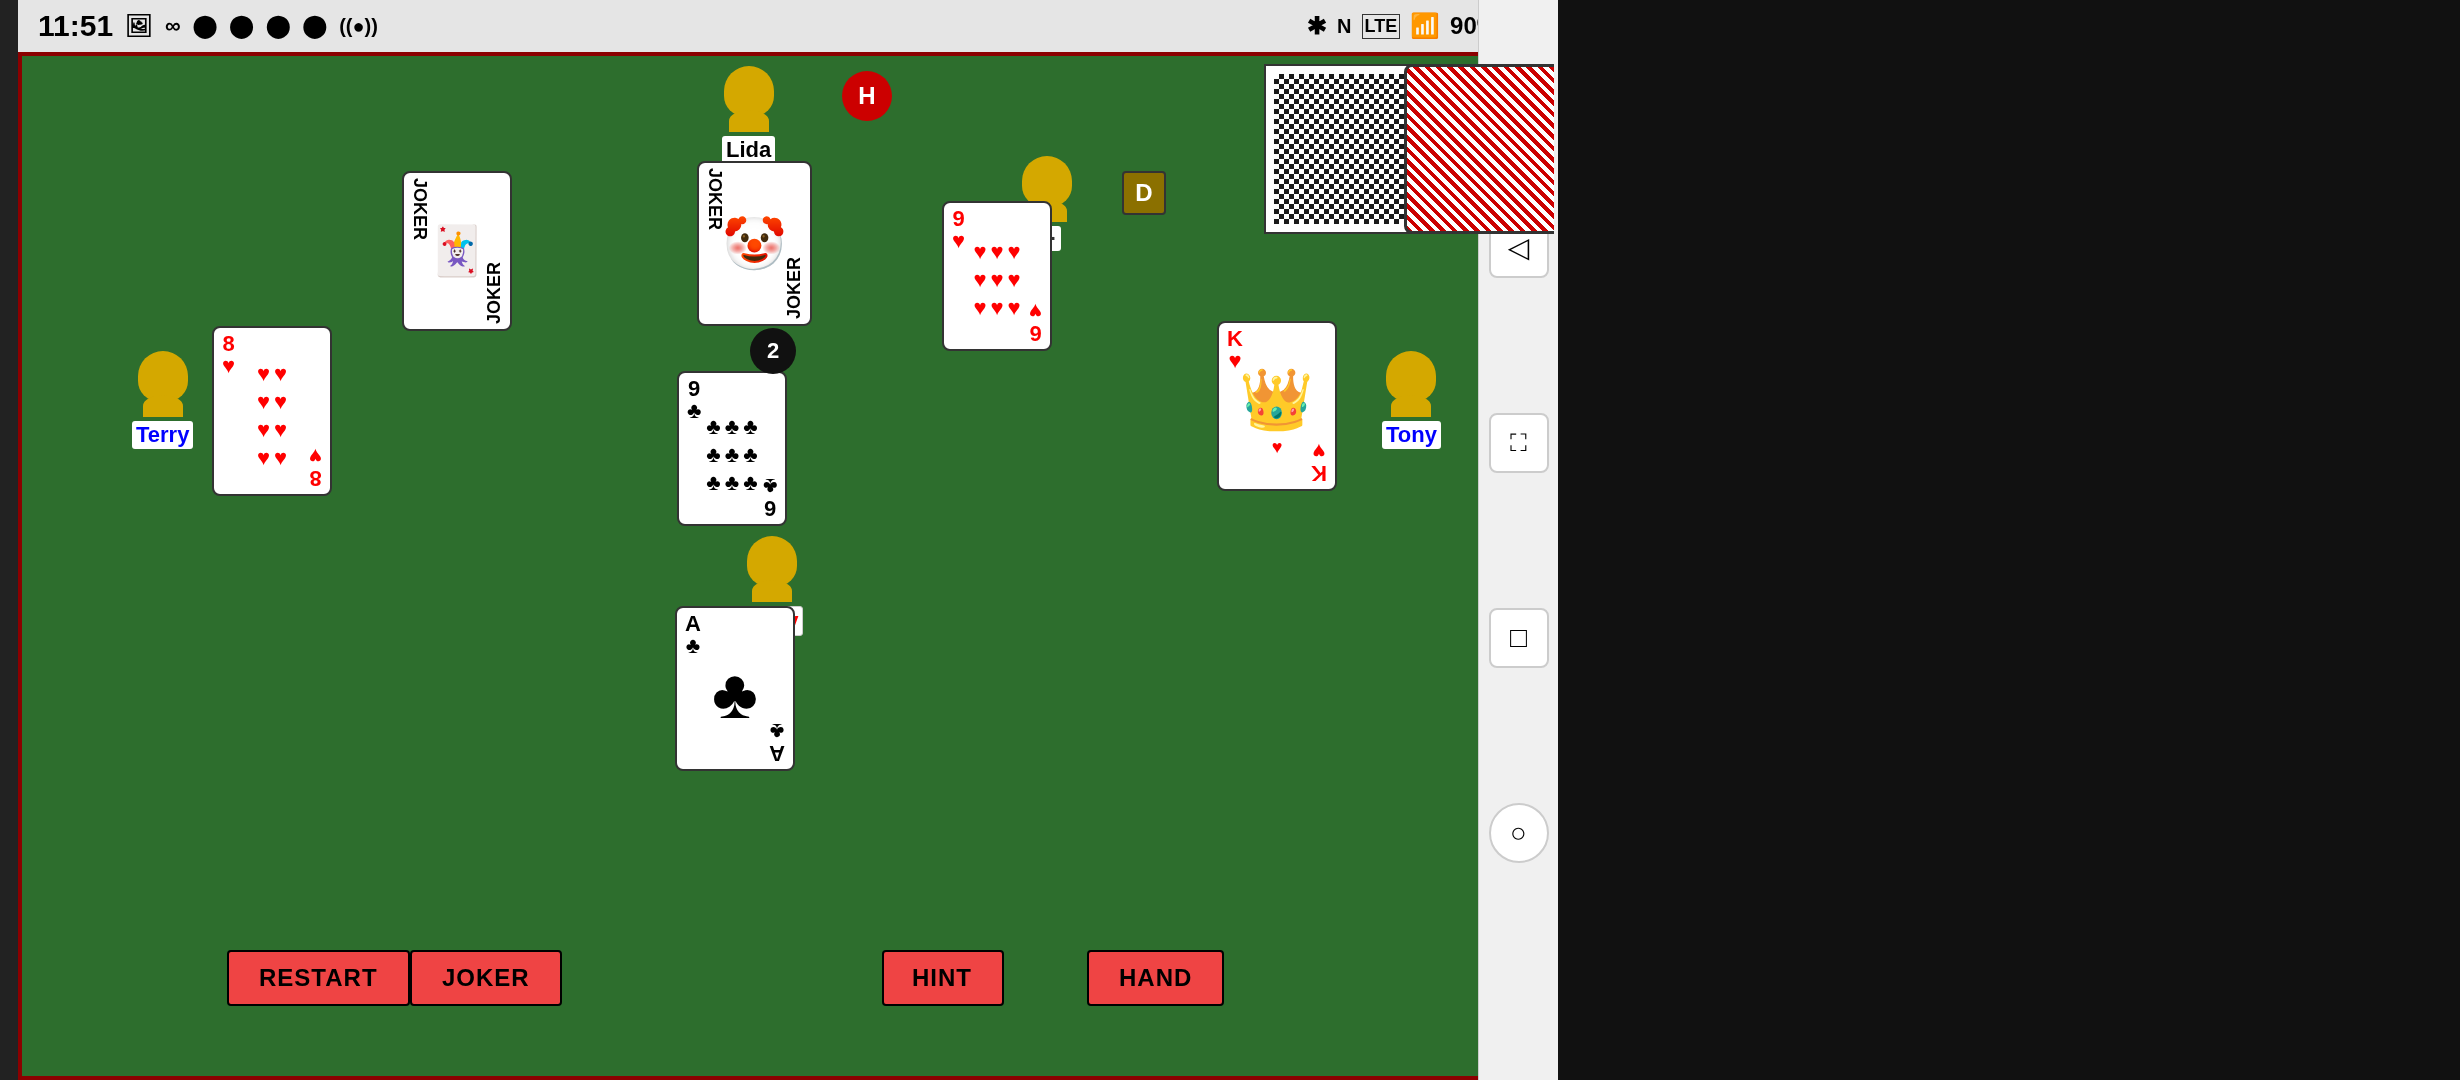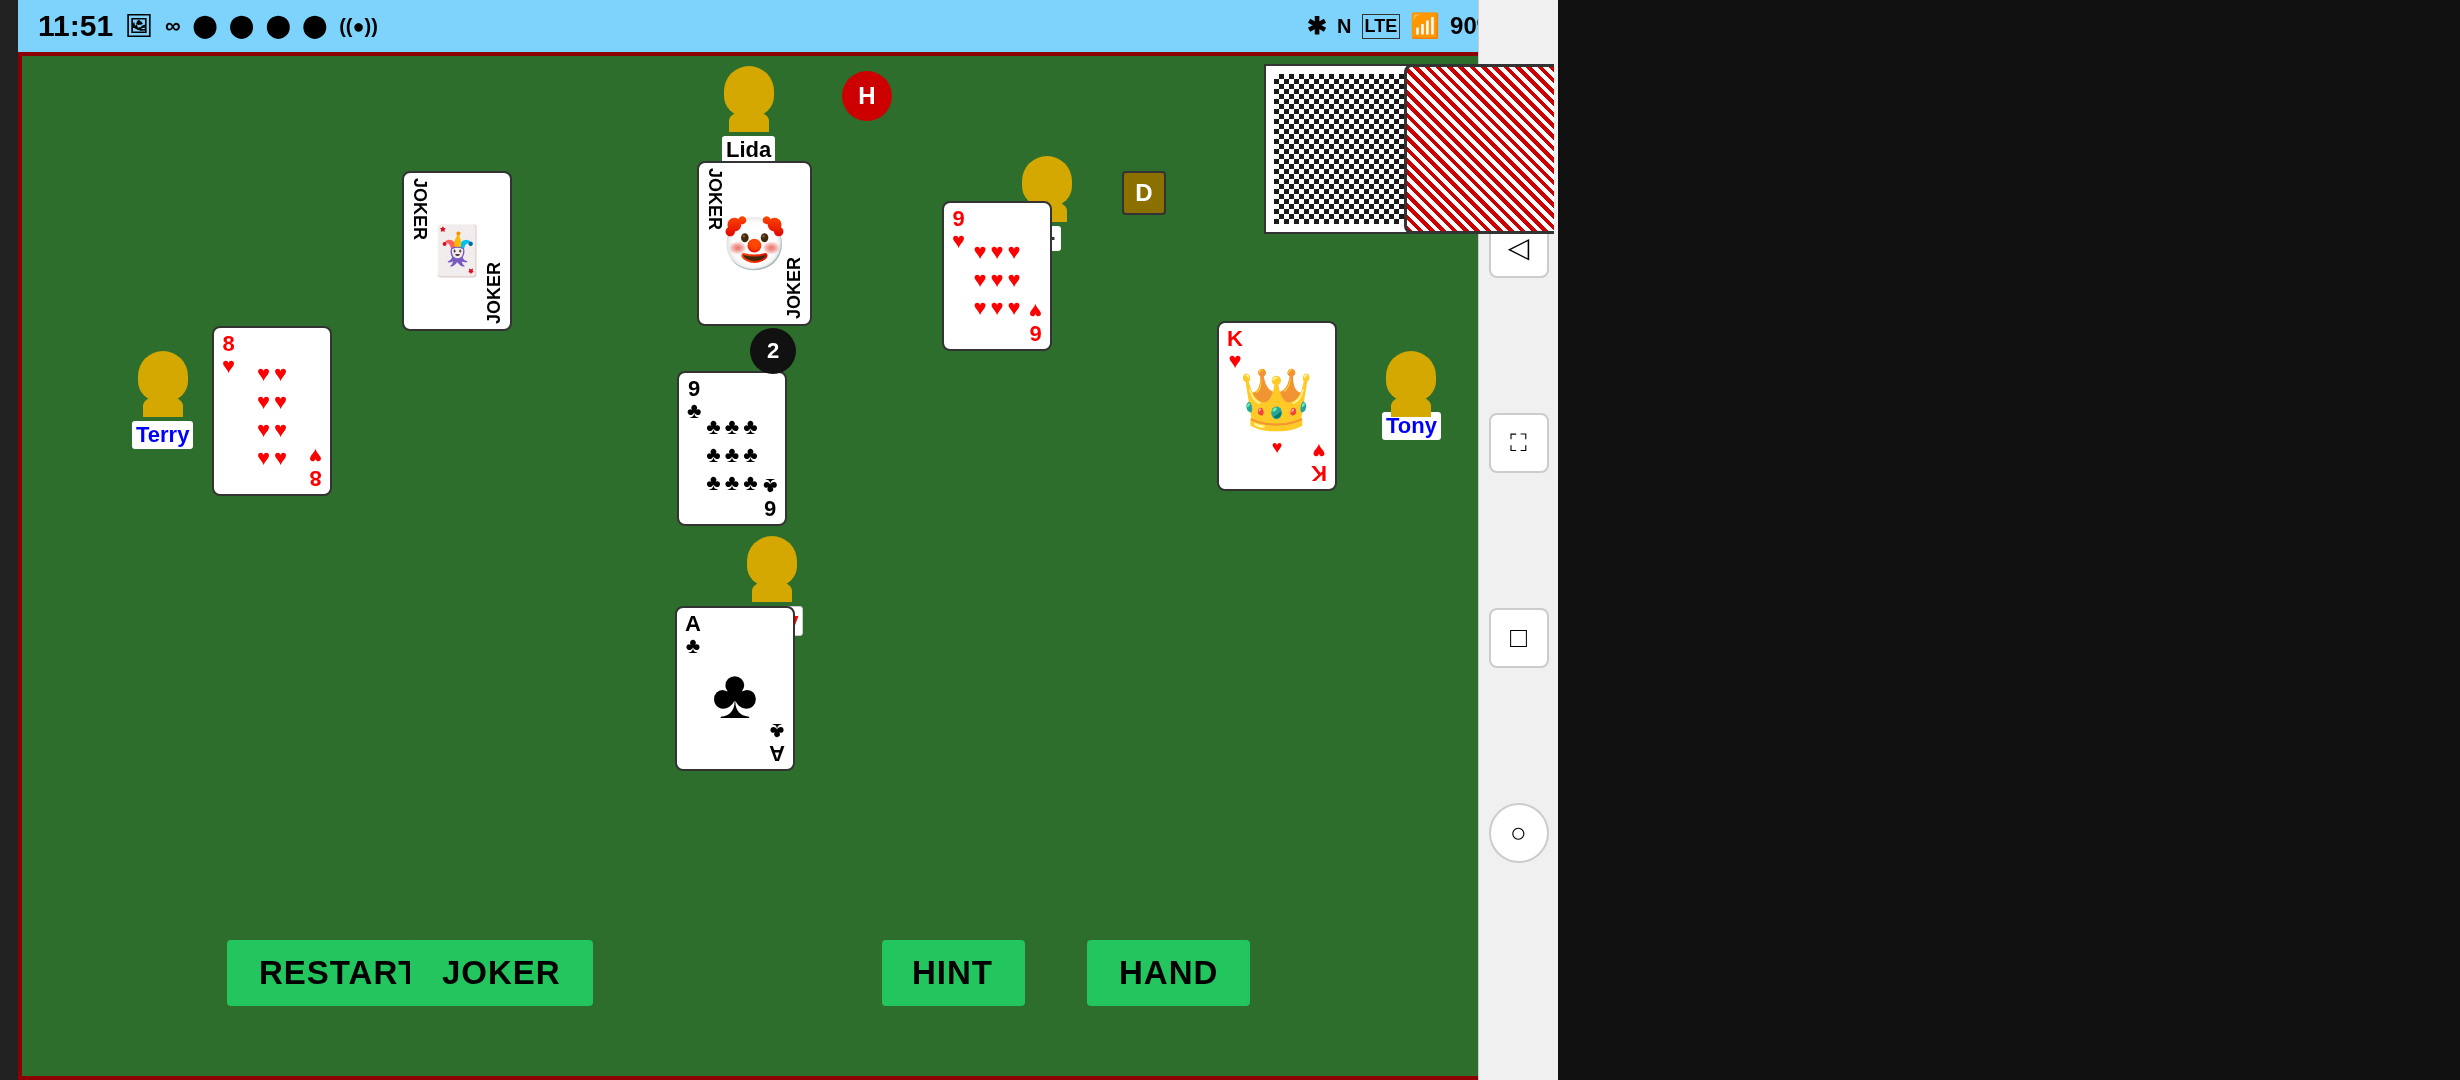--- a/index.html
+++ b/index.html
@@ -27,21 +27,21 @@
       background: #fff;
       display: flex;
       flex-direction: column;
       position: relative;
       flex-shrink: 0;
     }
 
     
     .status-bar {
       height: 52px;
-      background: #7dd3fc;
+      background: #e5e5e5;
       display: flex;
       align-items: center;
       justify-content: space-between;
       padding: 0 20px;
       font-size: 28px;
       font-weight: bold;
       flex-shrink: 0;
     }
     .status-bar-left {
       display: flex;
@@ -292,24 +292,24 @@
       color: #fff;
       z-index: 20;
     }
     .badge-h { background: #cc0000; }
     .badge-d { background: #8b7000; border: 2px solid #333; }
     .badge-num { background: #111; font-size: 22px; }
 
     
     .game-button {
       position: absolute;
-      background: #22c55e;
-      border: 2px solid #22c55e;
+      background: #ef4444;
+      border: 2px solid #000000;
       padding: 12px 30px;
-      font-size: 33px;
+      font-size: 24px;
       font-weight: bold;
       cursor: pointer;
       border-radius: 4px;
       letter-spacing: 1px;
     }
 
     
     .right-nav {
       width: 80px;
       height: 1080px;
@@ -523,21 +523,21 @@
         <div style="color:red; font-size:18px;">♥</div>
       </div>
       <div class="card-corner-bottom">
         <div style="color:red;">K</div>
         <div style="color:red;">♥</div>
       </div>
     </div>
 
     <div class="player-avatar" style="top: 295px; left: 1360px; align-items:center;">
       <div class="avatar-piece"></div>
-      <span class="avatar-label blue" style="margin-top:9px;">Tony</span>
+      <span class="avatar-label blue" style="margin-top:18px;">Tony</span>
     </div>
 
     <div class="player-avatar" style="top: 480px; left: 718px; align-items:center;">
       <div class="avatar-piece"></div>
       <span class="avatar-label red" style="margin-top:18px;">Terry</span>
     </div>
 
     <div class="card card-ace" style="top: 550px; left: 653px;">
       <div class="card-corner-top">
         <div>A</div>

